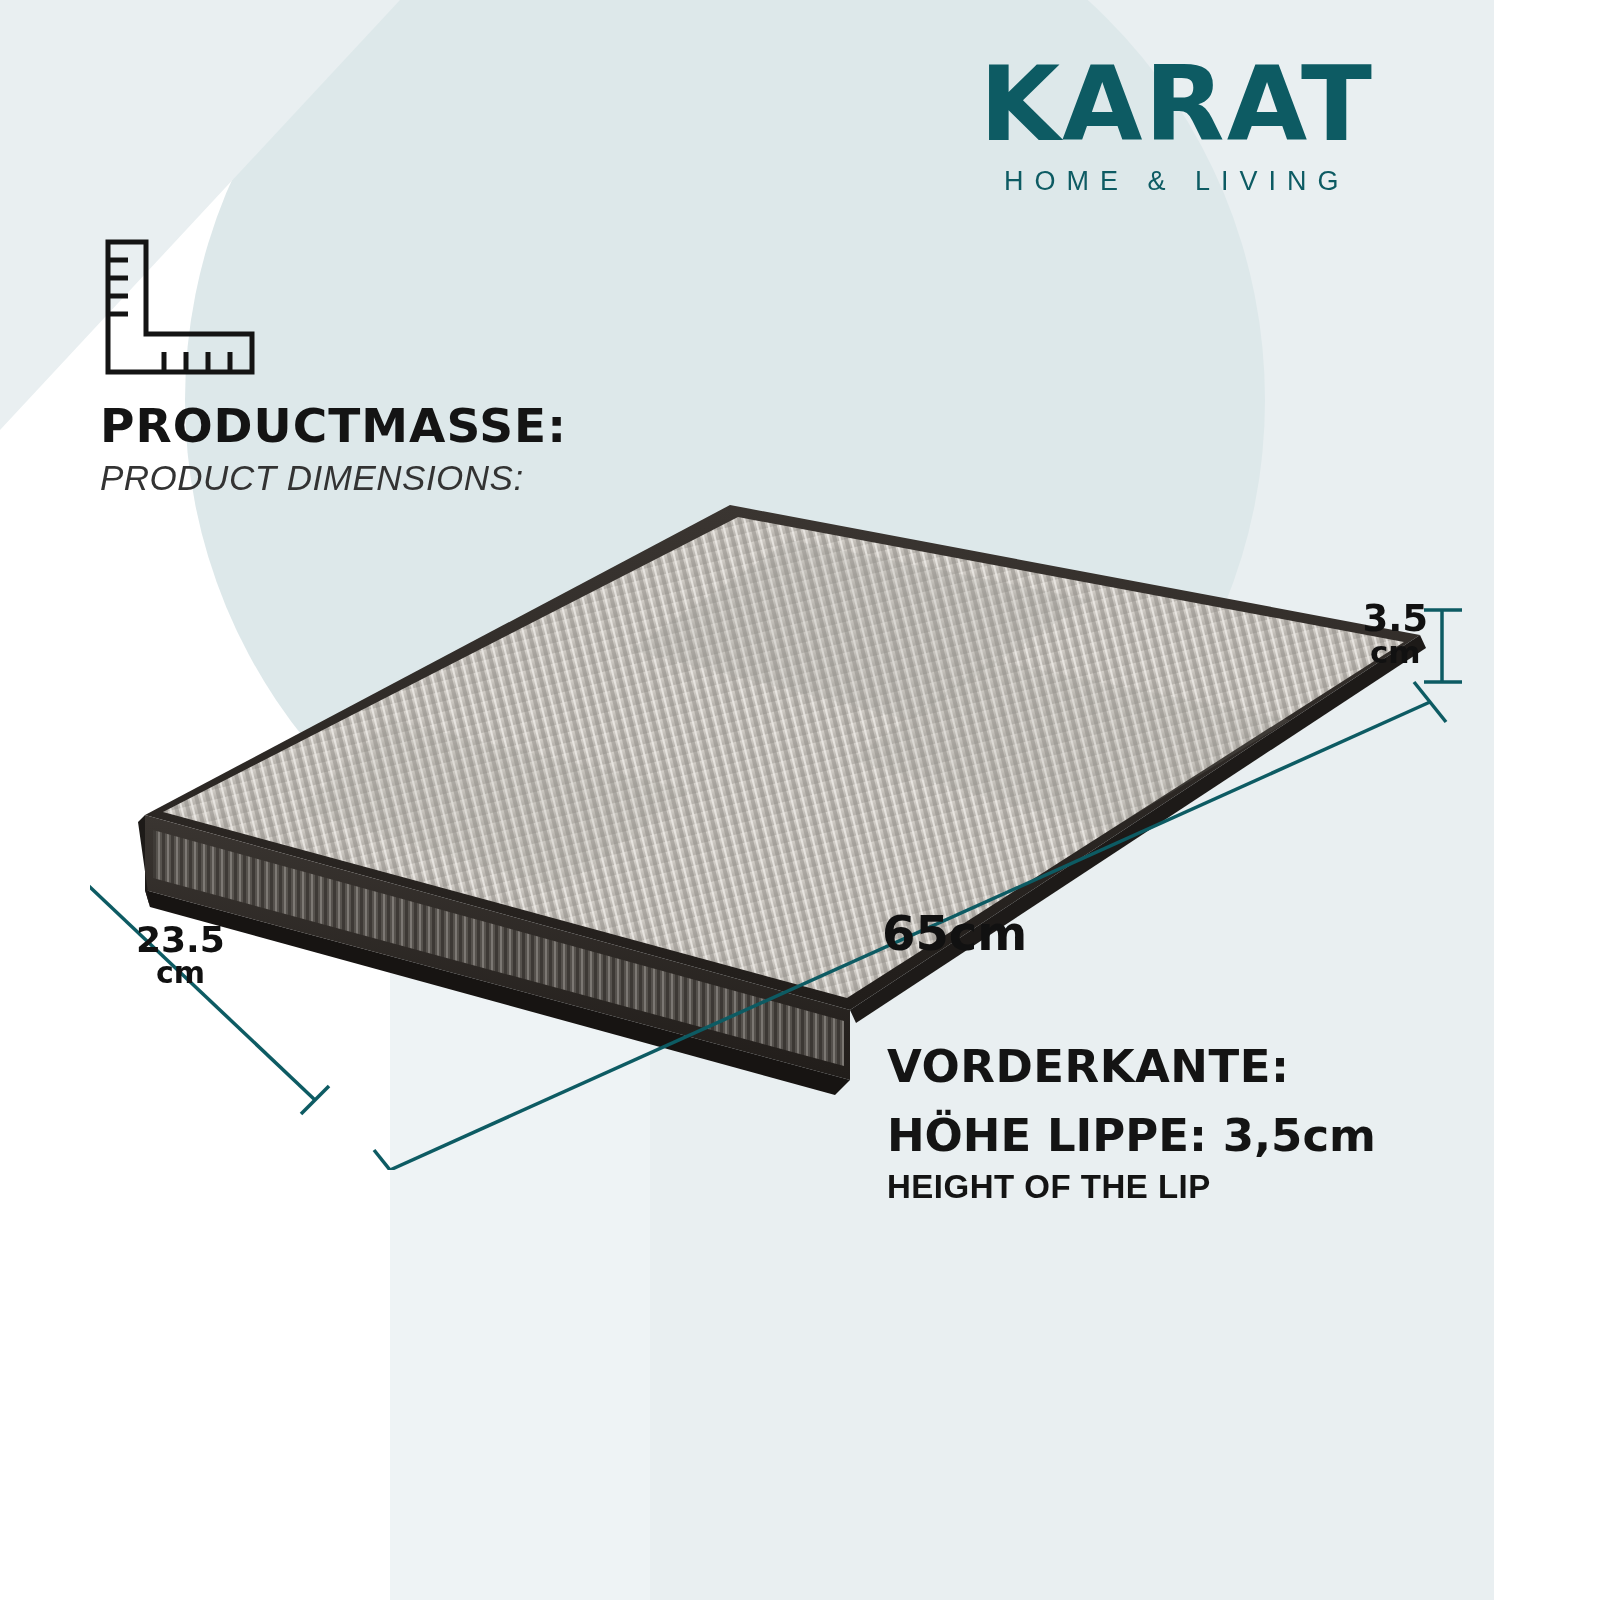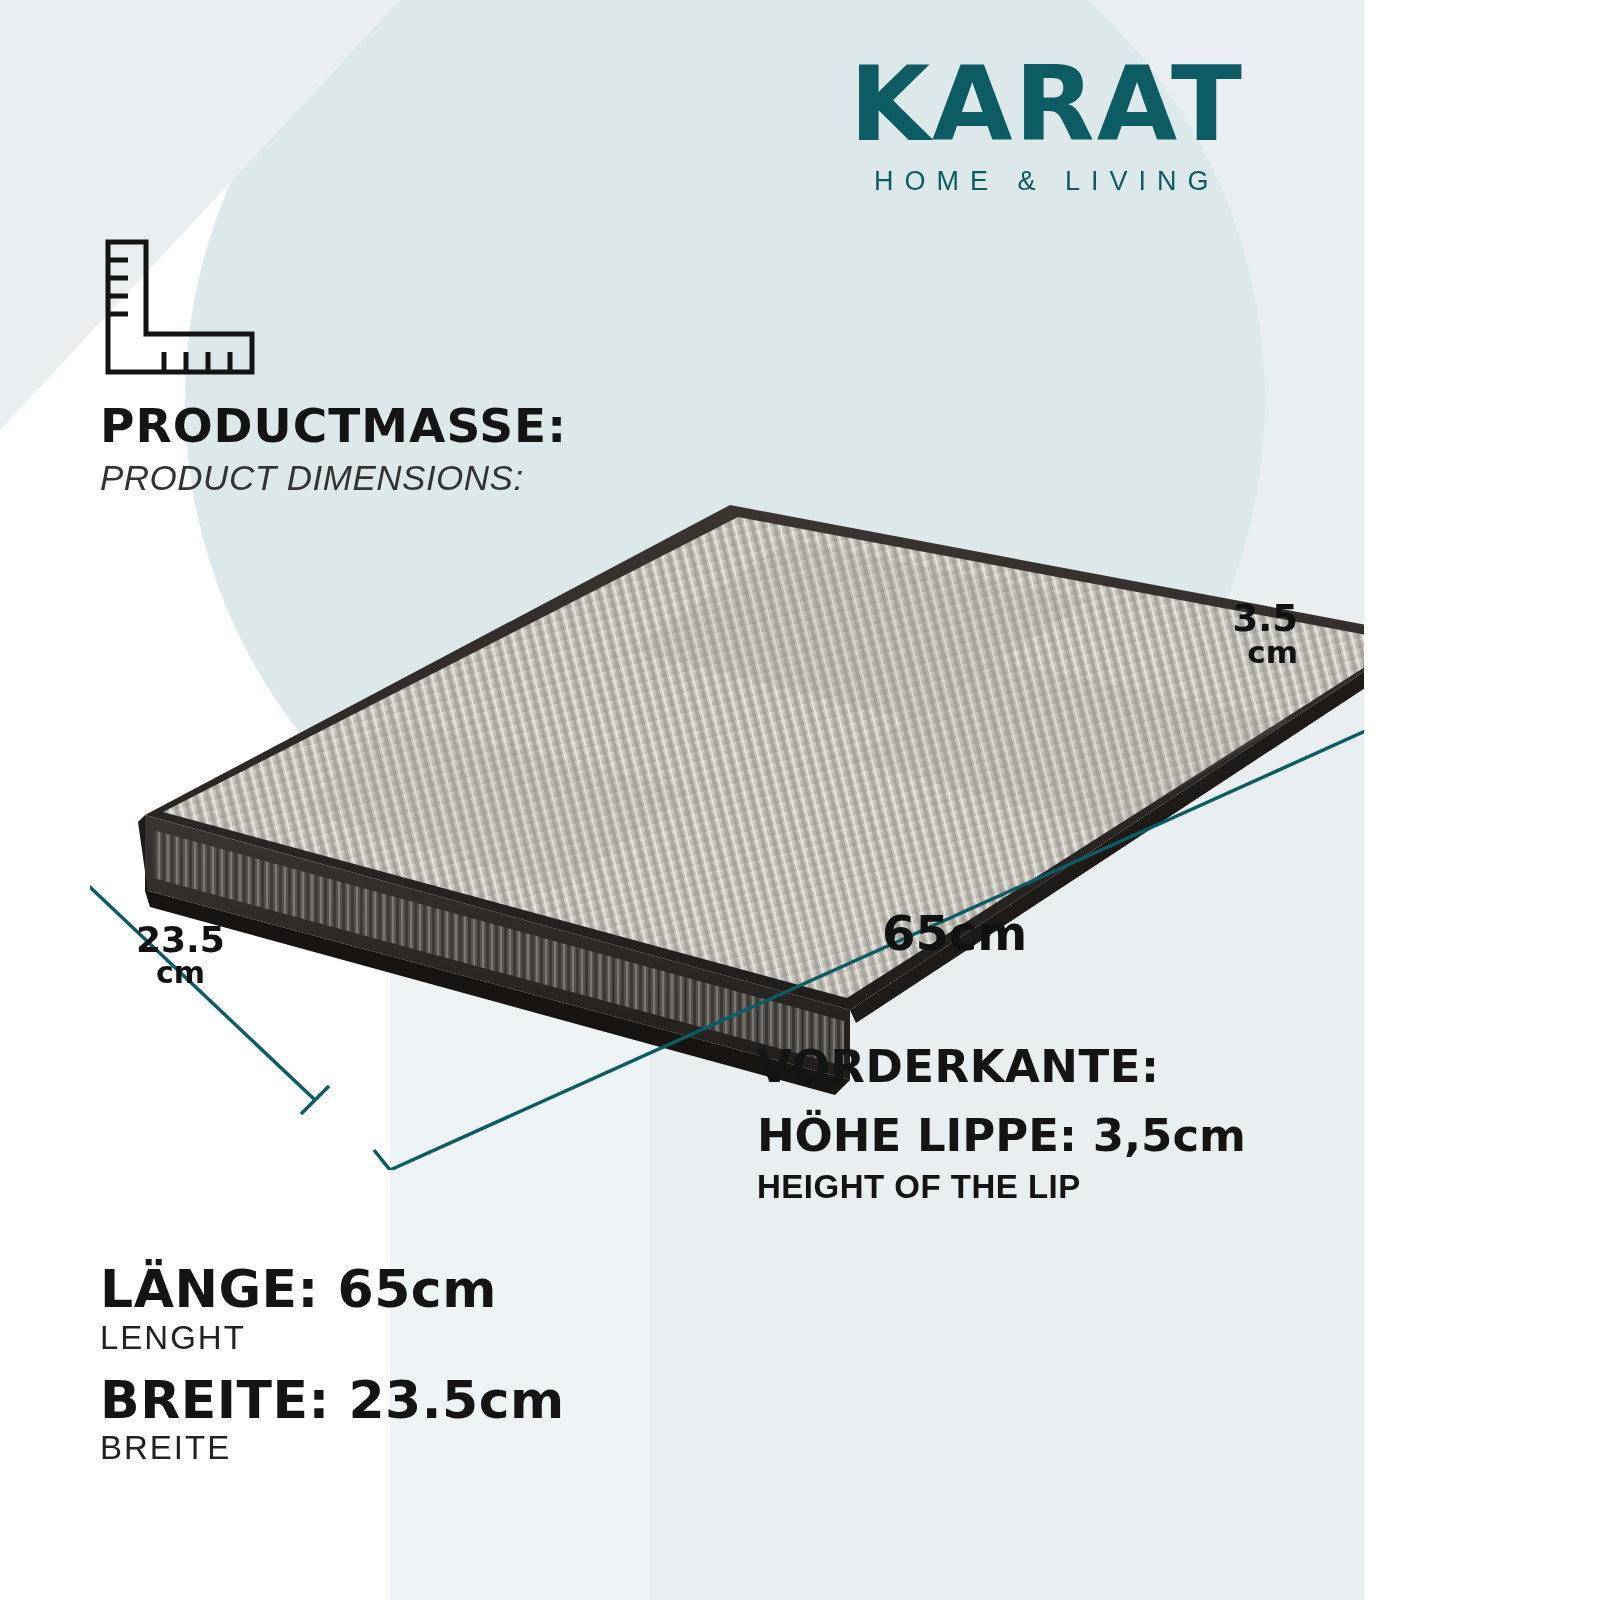--- a/index.html
+++ b/index.html
@@ -8,21 +8,21 @@
   }
   body {
     width: 1600px;
     height: 1600px;
     font-family: "Liberation Sans", sans-serif;
     background: #ffffff;
     overflow: hidden;
   }
   .canvas {
     position: relative;
-    width: 1364px;
+    width: 1494px;
     height: 1600px;
     background: #ffffff;
     overflow: hidden;
   }
 
   
   .bg-layer {
     position: absolute;
     inset: 0;
     overflow: hidden;
@@ -144,21 +144,21 @@
     position: absolute;
     color: #111;
     font-weight: bold;
     font-family: "DejaVu Sans", sans-serif;
   }
   .dim-35 {
     right: 66px;
     top: 600px;
     font-size: 37px;
     line-height: 1.0;
-    text-align: right;
+    text-align: center;
   }
   .dim-35 .sm { font-size: 31px; display:block; }
   .dim-65 {
     left: 882px;
     top: 905px;
     font-size: 48px;
   }
   .dim-235 {
     left: 136px;
     top: 922px;
@@ -329,21 +329,14 @@
     <span>23.5</span>
     <span class="sm">cm</span>
   </div>
 
   <div class="right-block">
     <div class="rb-l1">VORDERKANTE:</div>
     <div class="rb-l2">HÖHE LIPPE: 3,5cm</div>
     <div class="rb-l3">HEIGHT OF THE LIP</div>
   </div>
 
-  <div class="left-block">
-    <div class="lb-strong">LÄNGE: 65cm</div>
-    <div class="lb-weak">LENGHT</div>
-    <div class="lb-gap"></div>
-    <div class="lb-strong">BREITE: 23.5cm</div>
-    <div class="lb-weak">BREITE</div>
-  </div>
 
 </div>
 
 </body></html>

